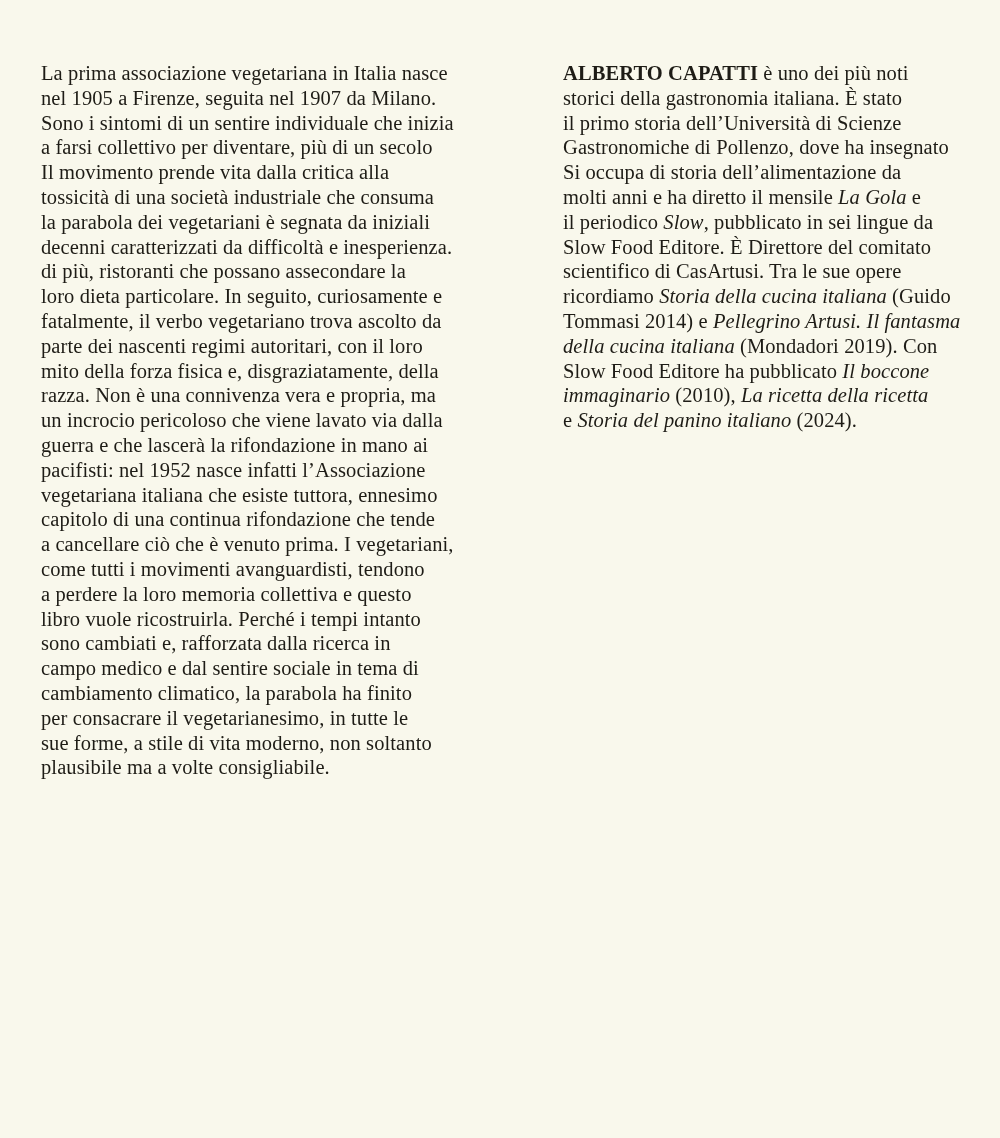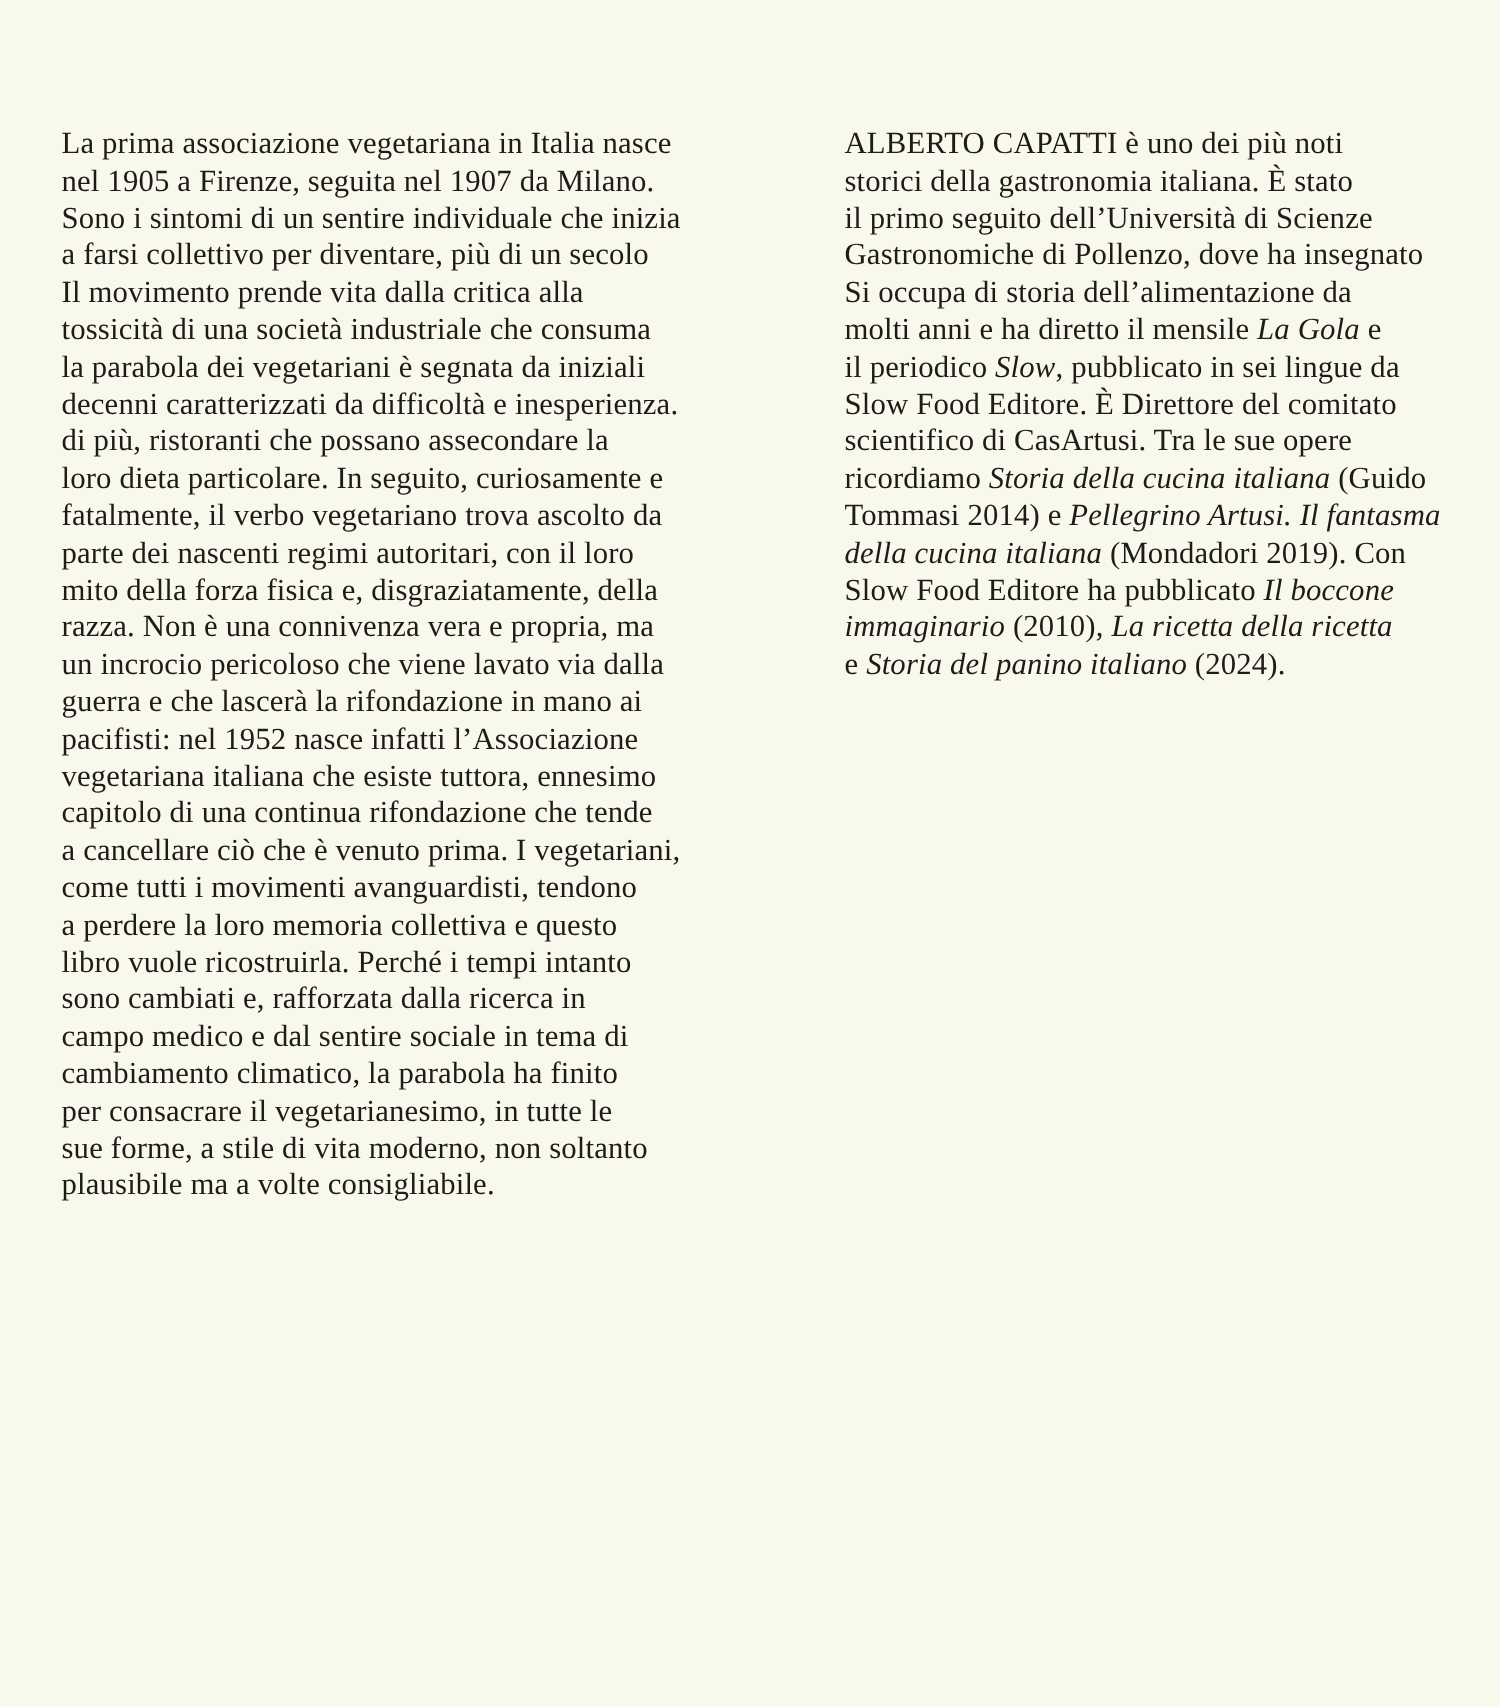--- a/index.html
+++ b/index.html
@@ -14,39 +14,39 @@
     font-family: "Liberation Serif", "DejaVu Serif", serif;
     color: #1e1c16;
     overflow: hidden;
   }
   .page {
     position: absolute;
     inset: 0;
   }
   .col {
     position: absolute;
-    top: 84px;
+    top: 61px;
     font-size: 20.5px;
     line-height: 24.8px;
     letter-spacing: 0.1px;
     white-space: nowrap;
   }
   .col-left {
     left: 41px;
     width: 475px;
   }
   .col-right {
     left: 563px;
     width: 400px;
   }
   .line {
     height: 24.8px;
   }
   .b {
-    font-weight: 400;
+    font-weight: 700;
   }
   .i {
     font-style: italic;
   }
 </style>
 </head>
 <body>
 
 <div class="page">
   <div class="col col-left">
@@ -76,21 +76,21 @@
       <div class="line"><span>sono cambiati e, rafforzata dalla ricerca in</span></div>
       <div class="line"><span>campo medico e dal sentire sociale in tema di</span></div>
       <div class="line"><span>cambiamento climatico, la parabola ha finito</span></div>
       <div class="line"><span>per consacrare il vegetarianesimo, in tutte le</span></div>
       <div class="line"><span>sue forme, a stile di vita moderno, non soltanto</span></div>
       <div class="line"><span>plausibile ma a volte consigliabile.</span></div>
     </div>
   <div class="col col-right">
       <div class="line"><span class="b">ALBERTO CAPATTI</span><span> è uno dei più noti</span></div>
       <div class="line"><span>storici della gastronomia italiana. È stato</span></div>
-      <div class="line"><span>il primo seguito dell’Università di Scienze</span></div>
+      <div class="line"><span>il primo storia dell’Università di Scienze</span></div>
       <div class="line"><span>Gastronomiche di Pollenzo, dove ha insegnato</span></div>
       <div class="line"><span>Si occupa di storia dell’alimentazione da</span></div>
       <div class="line"><span>molti anni e ha diretto il mensile </span><span class="i">La Gola</span><span> e</span></div>
       <div class="line"><span>il periodico </span><span class="i">Slow</span><span>, pubblicato in sei lingue da</span></div>
       <div class="line"><span>Slow Food Editore. È Direttore del comitato</span></div>
       <div class="line"><span>scientifico di CasArtusi. Tra le sue opere</span></div>
       <div class="line"><span>ricordiamo </span><span class="i">Storia della cucina italiana</span><span> (Guido</span></div>
       <div class="line"><span>Tommasi 2014) e </span><span class="i">Pellegrino Artusi. Il fantasma</span></div>
       <div class="line"><span class="i">della cucina italiana</span><span> (Mondadori 2019). Con</span></div>
       <div class="line"><span>Slow Food Editore ha pubblicato </span><span class="i">Il boccone</span></div>

